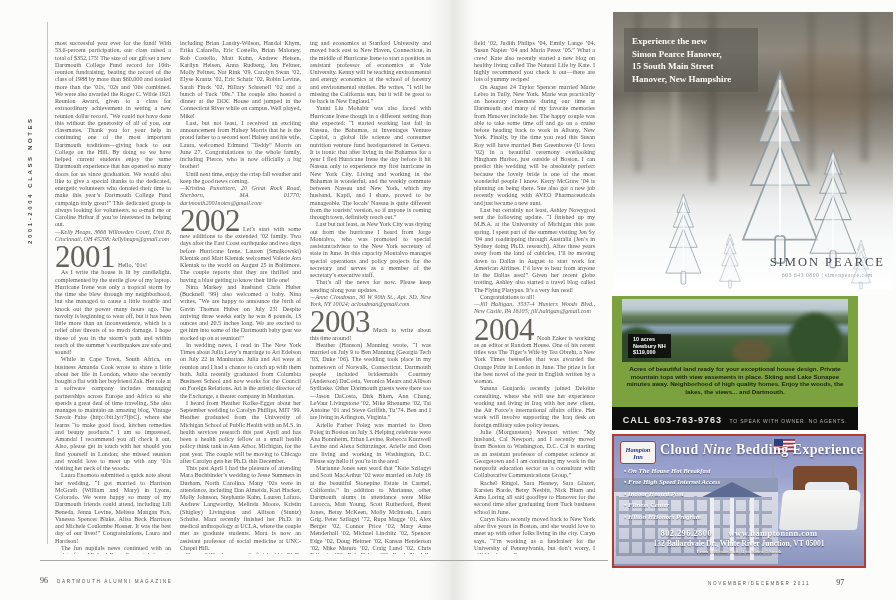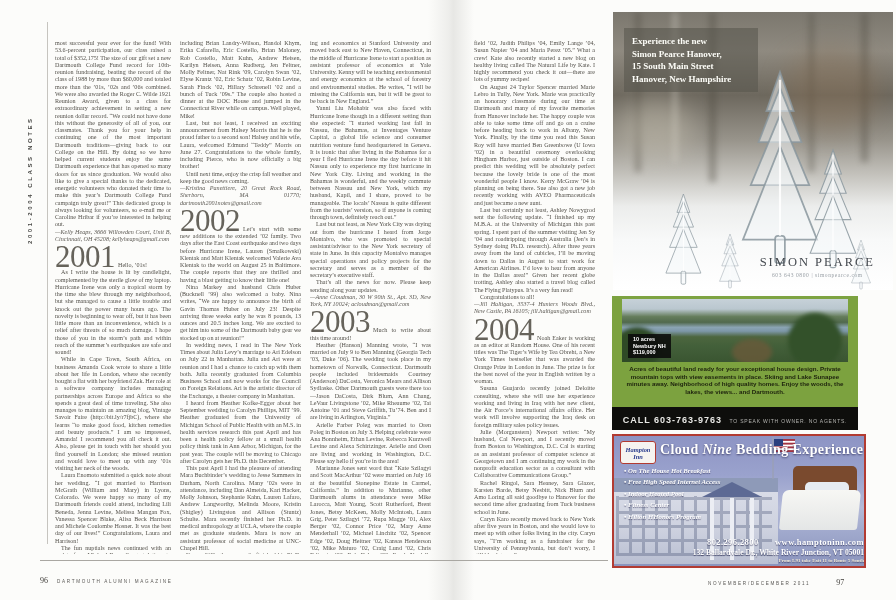--- a/index.html
+++ b/index.html
@@ -38,21 +38,21 @@
   .ad-sp{position:absolute;left:613px;top:12px;width:280px;height:278px;overflow:hidden;}
   .sp-bg{position:absolute;inset:0;
     background:linear-gradient(180deg,#7b776e 0%,#8f8a80 14%,#6d685e 30%,#98948b 46%,#c2c0ba 58%,#ecedec 70%,#f8f9f9 82%,#ffffff 100%);}
   .sp-trunk{position:absolute;top:0;background:#4e4a40;opacity:.4;filter:blur(3px);}
   .sp-trunk.light{background:#d8d5cc;opacity:.5;}
   .sp-blob{position:absolute;border-radius:50%;filter:blur(12px);}
   .sp-trees{position:absolute;inset:0;}
   .sp-trees polygon,.sp-trees rect{fill:rgba(244,248,250,.52);stroke:rgba(138,150,158,.85);stroke-width:.9;}
   .sp-overlay{position:absolute;left:11px;top:16px;width:118px;padding:7px 8px;background:rgba(88,86,78,.58);
     color:#fdfdf8;font-weight:bold;font-size:9px;line-height:12.5px;}
-  .sp-brand-wrap{position:absolute;right:18px;bottom:12px;text-align:center;}
+  .sp-brand-wrap{position:absolute;right:8px;bottom:12px;text-align:center;}
   .sp-brand{color:#43484e;font-size:12.5px;letter-spacing:2px;}
   .sp-contact{font-size:5.5px;letter-spacing:.6px;color:#989fa5;margin-top:2px;}
 
   
   .ad-land{position:absolute;left:612px;top:296px;width:246px;height:134px;background:#7ca23f;font-family:"Liberation Sans",sans-serif;}
   .land-head{background:#0e0e0c;text-align:center;padding:2px 0 2px;}
   .land-title{color:#efcf39;font-family:"Liberation Serif",serif;font-weight:bold;font-size:14px;line-height:14px;letter-spacing:3px;}
   .land-sub{color:#e6e6e4;font-size:4.6px;letter-spacing:1.5px;margin-top:1px;}
   .land-photo{position:relative;margin:3px 10px 0;height:63px;overflow:hidden;
     background:linear-gradient(180deg,#c6d1d8 0%,#bac7cf 16%,#657d5b 28%,#51694d 37%,#8ba4b3 45%,#7d97a8 51%,#4d663f 60%,#43603a 74%,#3a5531 100%);}
@@ -81,21 +81,21 @@
   .hi-duvet{position:absolute;right:0;top:24px;width:78px;height:40px;background:linear-gradient(180deg,#f7f7f4,#e4e6e6);border-radius:6px 6px 3px 3px;transform:skewX(-6deg);}
   .hi-flag{position:absolute;left:156px;top:1px;}
   .hi-logo{position:absolute;left:6px;top:5px;width:36px;height:23px;background:#f6f4f0;border:1.5px solid #b23b32;border-radius:3px;
     color:#273a8c;font-size:6.4px;font-style:italic;font-weight:bold;text-align:center;line-height:7.2px;padding-top:4px;box-sizing:border-box;}
   .hi-title{position:absolute;left:46px;top:6px;right:4px;color:#fff;font-weight:bold;font-size:14px;letter-spacing:.4px;
     text-shadow:0 1px 2px rgba(20,20,60,.65);white-space:nowrap;}
   .hi-title em{font-style:italic;}
   .hi-bullets{position:absolute;left:10px;top:29px;width:138px;color:#fff;font-size:6.8px;line-height:11.4px;
     font-style:italic;font-weight:bold;text-shadow:0 1px 1px rgba(20,20,60,.55);}
   .hi-bullet::before{content:"• ";font-style:normal;}
-  .hi-contact{position:absolute;left:0;right:0;bottom:3px;text-align:right;color:#fff;text-shadow:0 1px 1px rgba(20,20,60,.6);}
+  .hi-contact{position:absolute;left:0;right:0;bottom:12px;text-align:center;color:#fff;text-shadow:0 1px 1px rgba(20,20,60,.6);}
   .hi-phone-line{font-size:8.5px;font-weight:bold;letter-spacing:.4px;}
   .hi-phone-line .web{margin-left:14px;}
   .hi-address{font-size:7.6px;font-weight:bold;margin-top:1px;}
   .hi-directions{font-size:5px;font-weight:bold;margin-top:1px;color:#f1e9d8;}
 </style>
 </head>
 <body>
 
 <div class="spread">
   <div class="gutter"></div>

